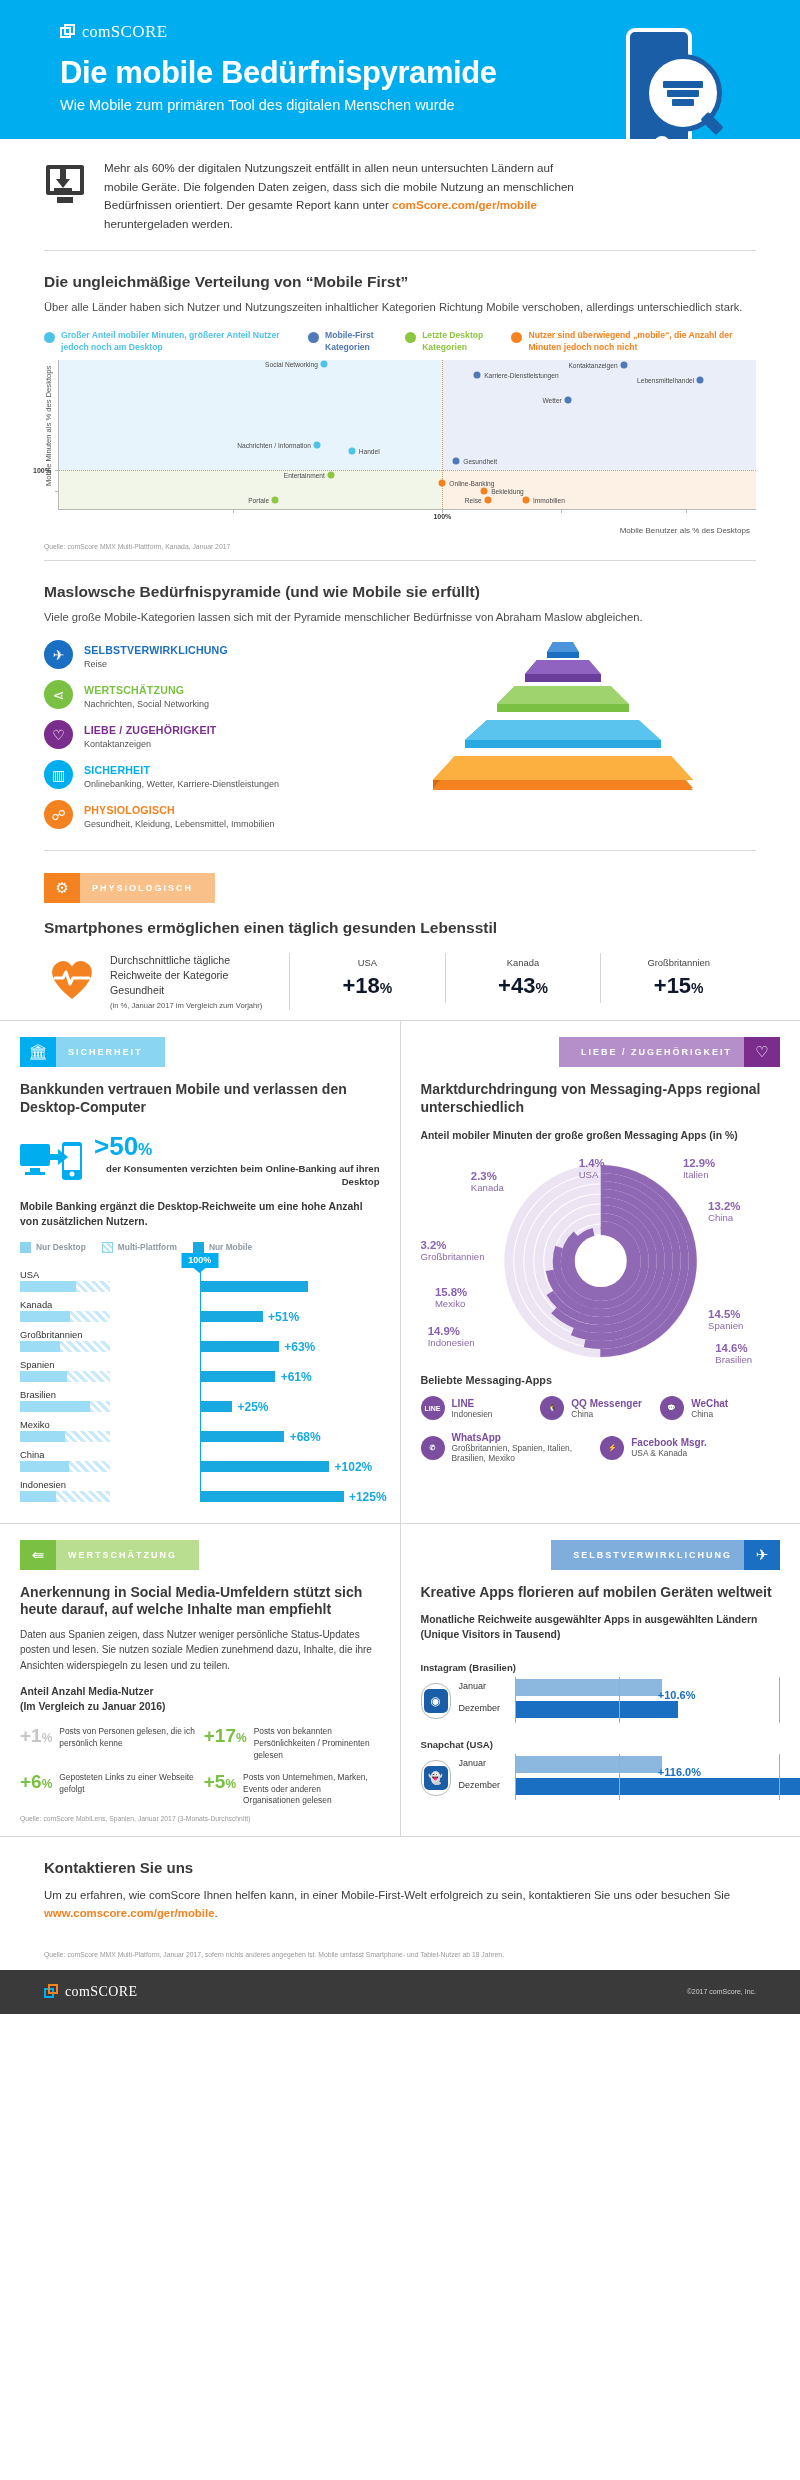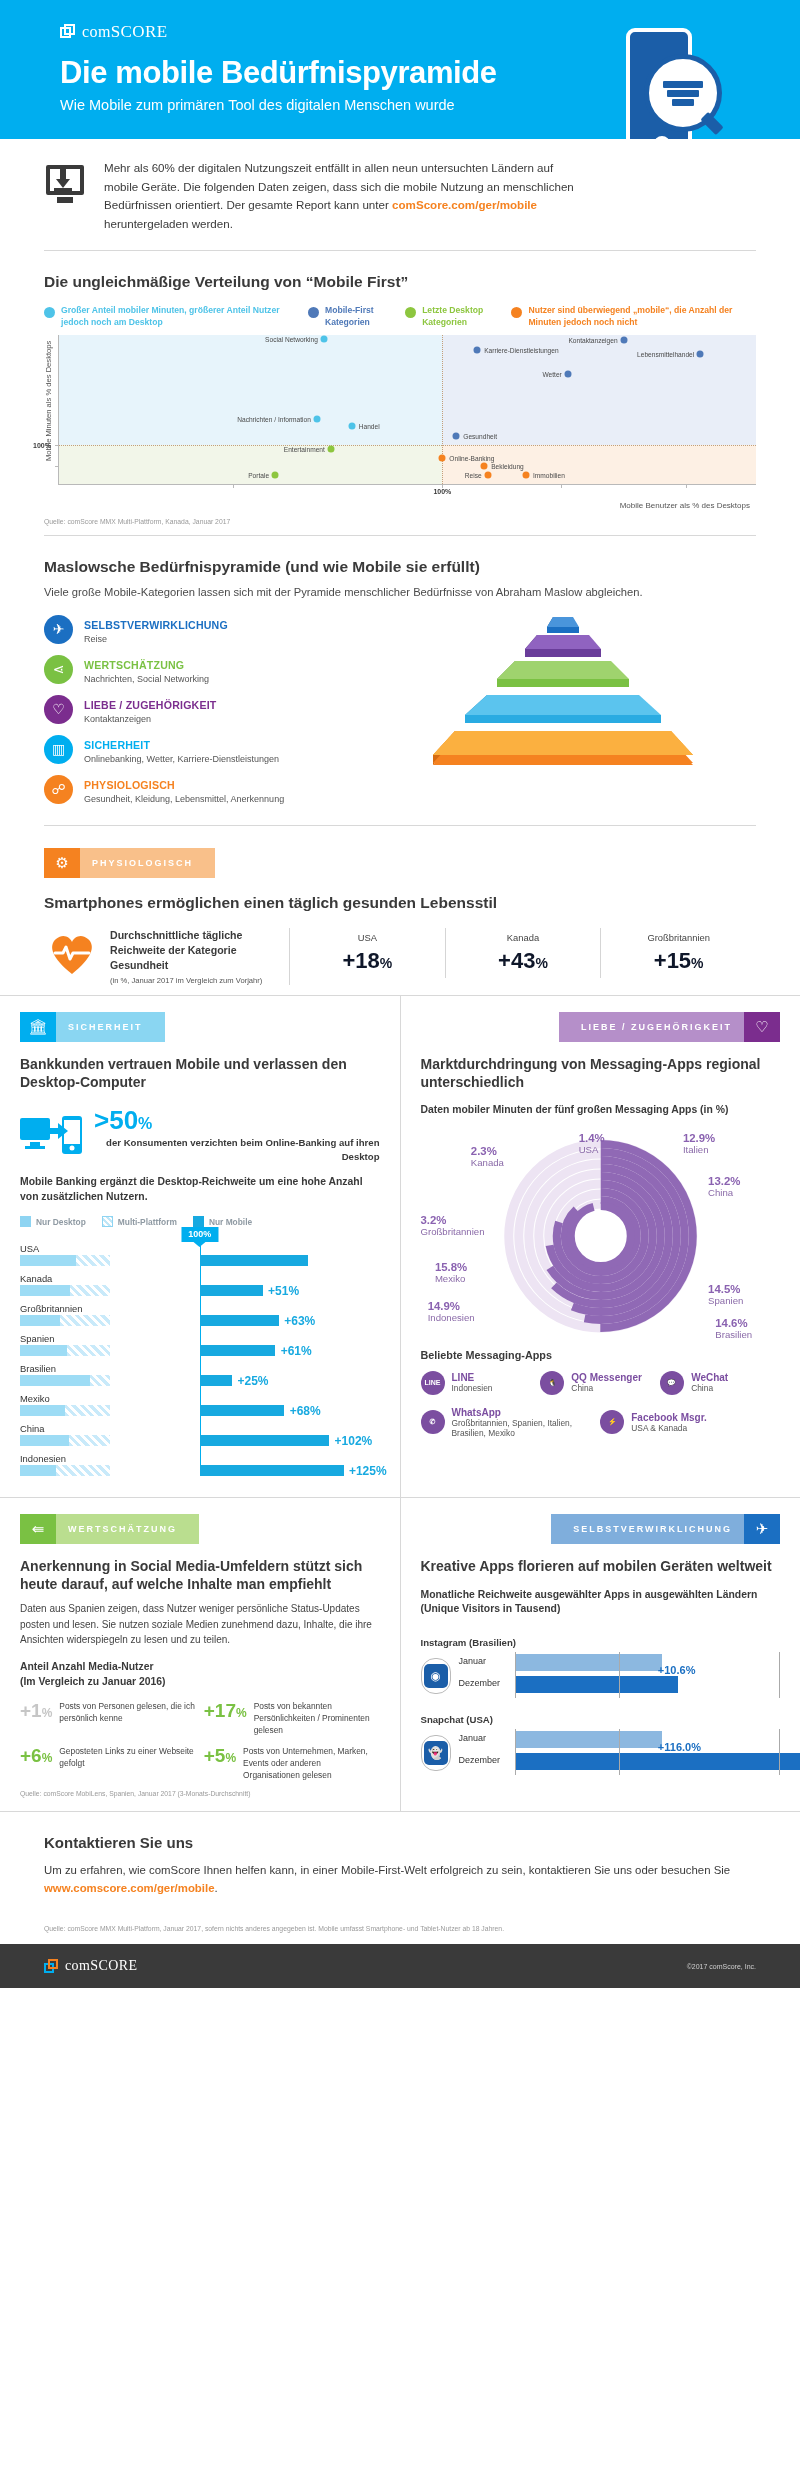--- a/index.html
+++ b/index.html
@@ -82,21 +82,21 @@
 
   
   .chip { display:inline-flex; align-items:stretch; height:30px; }
   .chip .ci { width:36px; display:flex; align-items:center; justify-content:center; color:#fff; font-size:15px; }
   .chip .ct { display:flex; align-items:center; padding:0 22px 0 12px; color:#fff; font-size:9px; letter-spacing:2px; font-weight:bold; }
 
   
   .health { display:flex; align-items:flex-start; gap:0; margin-top:16px; }
   .heart { width:48px;height:44px;flex:0 0 48px; position:relative; margin:4px 14px 0 4px;}
   .health-label { flex:0 0 180px; padding-right:12px; border-right:1px solid #d5d5d5; }
-  .health-label .a { font-size:10.6px; font-weight:bold; line-height:1.42; }
+  .health-label .a { font-size:10.6px; font-weight:normal; line-height:1.42; }
   .health-label .b { font-size:7.6px; color:#555; margin-top:3px; }
   .hcell { flex:1; text-align:center; border-right:1px solid #d5d5d5; padding:4px 0; }
   .hcell:last-child { border-right:none; }
   .hcell .c { font-size:9.4px; color:#444; }
   .hcell .v { font-size:22px; font-weight:bold; color:#0f172a; margin-top:5px; }
   .hcell .v i { font-size:14px; font-style:normal; }
 
   
   .two { display:flex; border-top:1px solid #d8d8d8; }
   .col { padding:16px 20px 14px 20px; }
@@ -218,20 +218,21 @@
         <div class="dl-head"></div>
         <div class="dl-bar"></div>
         <div class="dl-stand"></div>
     </div>
     <p><span>Mehr als 60% der digitalen Nutzungszeit entfällt in allen neun untersuchten Ländern auf mobile Geräte. Die folgenden Daten zeigen, dass sich die mobile Nutzung an menschlichen Bedürfnissen orientiert. Der gesamte Report kann unter </span><span class="lnk">comScore.com/ger/mobile</span><span> heruntergeladen werden.</span></p>
   </div>
   <div class="divider"></div>
 
   <div class="sec">
     <h2>Die ungleichmäßige Verteilung von “Mobile First”</h2>
+    <div class="lead">Über alle Länder haben sich Nutzer und Nutzungszeiten inhaltlicher Kategorien Richtung Mobile verschoben, allerdings unterschiedlich stark.</div>
     <div class="legend" id="scatter-legend">
         <div class="lg">
           <span class="dot" style="background:#4EC3E8"></span>
           <span class="lbl" style="color:#4EC3E8">Großer Anteil mobiler Minuten, größerer Anteil Nutzer jedoch noch am Desktop</span>
         </div>
         <div class="lg">
           <span class="dot" style="background:#4F79B8"></span>
           <span class="lbl" style="color:#4F79B8">Mobile-First Kategorien</span>
         </div>
         <div class="lg">
@@ -312,21 +313,21 @@
           <div class="need">
             <span class="ic" style="background:#7B2D8E">♡</span>
             <span><span class="t" style="color:#7B2D8E">LIEBE / ZUGEHÖRIGKEIT</span><div class="d">Kontaktanzeigen</div></span>
           </div>
           <div class="need">
             <span class="ic" style="background:#00AEEF">▥</span>
             <span><span class="t" style="color:#00AEEF">SICHERHEIT</span><div class="d">Onlinebanking, Wetter, Karriere-Dienstleistungen</div></span>
           </div>
           <div class="need">
             <span class="ic" style="background:#F58220">☍</span>
-            <span><span class="t" style="color:#F58220">PHYSIOLOGISCH</span><div class="d">Gesundheit, Kleidung, Lebensmittel, Anerkennung</div></span>
+            <span><span class="t" style="color:#F58220">PHYSIOLOGISCH</span><div class="d">Gesundheit, Kleidung, Lebensmittel, Immobilien</div></span>
           </div>
         </div>
       <div class="pyr">
         <svg viewBox="0 0 300 175" width="100%" height="175">
           <polygon points="20,150 280,150 258,126 42,126" fill="#F58220"></polygon>
           <polygon points="20,150 42,126 42,116 20,140" fill="#d66a10"></polygon>
           <polygon points="20,140 42,116 258,116 280,140" fill="#F9A councils" style="fill:#FBB040"></polygon>
           <polygon points="42,126 258,126 280,150 280,140 258,116 42,116" fill="#F58220" opacity="0"></polygon>
           <polygon points="42,116 258,116 280,140 20,140" fill="#FBB040"></polygon>
           <polygon points="42,124 258,124 280,148 20,148" fill="#F58220"></polygon>
@@ -513,21 +514,21 @@
       </div>
     </div>
 
     <div class="col colR">
       <div class="chip" style="float:right">
         <div class="ct" id="love-chip-ct" style="padding: 0px 12px 0px 22px; background: rgb(181, 143, 201);">LIEBE / ZUGEHÖRIGKEIT</div>
         <div class="ci" id="love-chip-ic" style="background: rgb(123, 45, 142);">♡</div>
       </div>
       <div style="clear:both"></div>
       <h3>Marktdurchdringung von Messaging-Apps regional unterschiedlich</h3>
-      <div class="sub">Daten mobiler Minuten der fünf großen Messaging Apps (in %)</div>
+      <div class="sub">Anteil mobiler Minuten der große großen Messaging Apps (in %)</div>
 
       <div class="donut-wrap">
         <svg viewBox="0 0 240 210" width="100%" height="210">
           <g transform="translate(120,108)">
             <circle r="92" fill="none" stroke="#EDE4F3" stroke-width="9"></circle>
             <circle r="82" fill="none" stroke="#EDE4F3" stroke-width="9"></circle>
             <circle r="72" fill="none" stroke="#EDE4F3" stroke-width="9"></circle>
             <circle r="62" fill="none" stroke="#EDE4F3" stroke-width="9"></circle>
             <circle r="52" fill="none" stroke="#EDE4F3" stroke-width="9"></circle>
             <circle r="42" fill="none" stroke="#EDE4F3" stroke-width="9"></circle>

